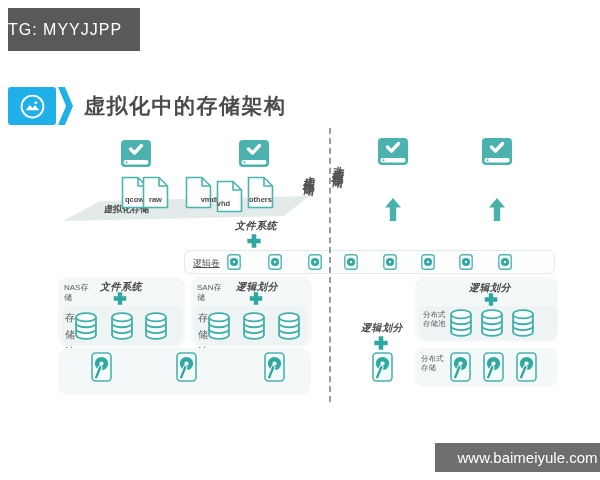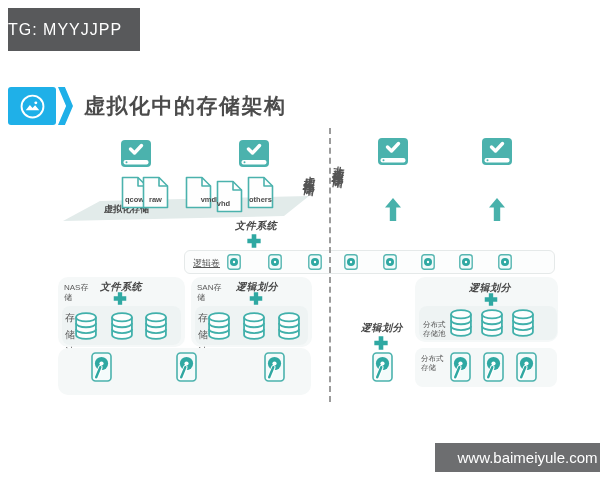--- a/index.html
+++ b/index.html
@@ -241,21 +241,21 @@
 <svg class="icon" style="left:277px;top:311px;width:24px;height:30px">
     <use href="#sym-db"></use>
   </svg>
 
 <div class="abs g-box" style="left:415px;top:277px;width:143px;height:65px"></div>
 <div class="abs lbl-md" style="left:469px;top:281px">逻辑划分</div>
 <svg class="icon" style="left:482px;top:292px;width:18px;height:15px">
     <use href="#sym-plus"></use>
   </svg>
 <div class="abs pool-box" style="left:419px;top:306px;width:138px;height:34px"></div>
-<div class="abs pool-lbl2" style="left:423px;top:320px">分布式存储池</div>
+<div class="abs pool-lbl2" style="left:423px;top:310px">分布式存储池</div>
 <svg class="icon" style="left:449px;top:308px;width:24px;height:30px">
     <use href="#sym-db"></use>
   </svg>
 <svg class="icon" style="left:480px;top:308px;width:24px;height:30px">
     <use href="#sym-db"></use>
   </svg>
 <svg class="icon" style="left:511px;top:308px;width:24px;height:30px">
     <use href="#sym-db"></use>
   </svg>
 

